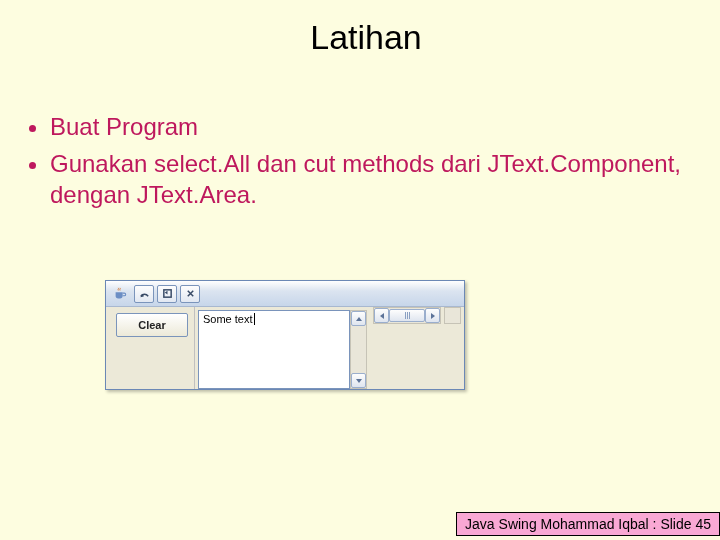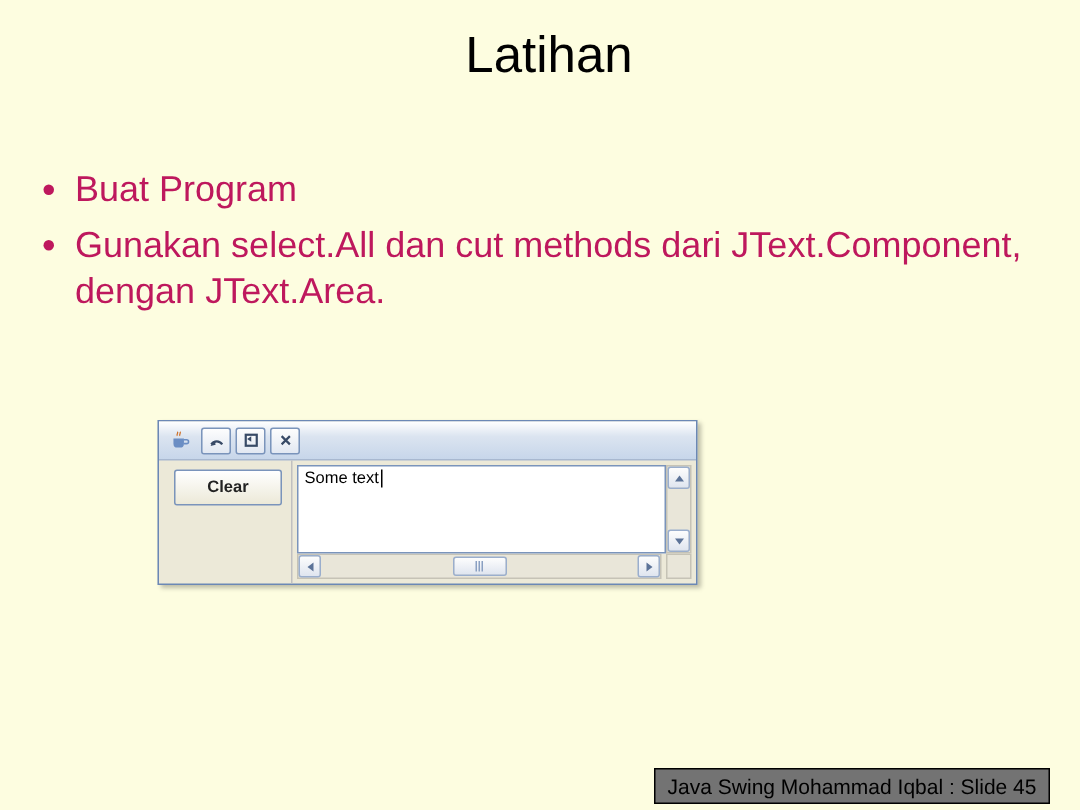--- a/index.html
+++ b/index.html
@@ -83,21 +83,20 @@
     border: 1px solid #7a94bb;
     border-radius: 2px;
     font-size: 11px; font-weight: bold;
     display: flex; align-items: center; justify-content: center;
     color: #222;
   }
   .textwrap {
     flex: 1;
     position: relative;
     display: flex;
-    flex-direction: column;
     border-left: 1px solid #c0c0c0;
   }
   .textrow { flex: 1; display: flex; }
   .textarea {
     flex: 1;
     background: #fff;
     border: 1px solid #7a94bb;
     margin: 3px 0 0 3px;
     font-size: 11px;
     padding: 2px 4px;
@@ -151,24 +150,24 @@
     width: 17px; height: 17px;
     background: #e9e6d9;
     border: 1px solid #c6c3b6;
     margin: 0 3px 3px 0;
   }
   .bottomrow { display: flex; }
   .bottomrow .hscroll { flex: 1; }
 
   .footer {
     position: absolute;
-    right: 20px;
+    right: 0;
     bottom: 4px;
     border: 1px solid #000;
-    background: #737373;
+    background: #f9a8d4;
     padding: 3px 8px;
     font-size: 14px;
     color: #000;
     margin-top: 36px;
   }
 </style>
 </head>
 <body>
 
 <div class="title">Latihan</div>

